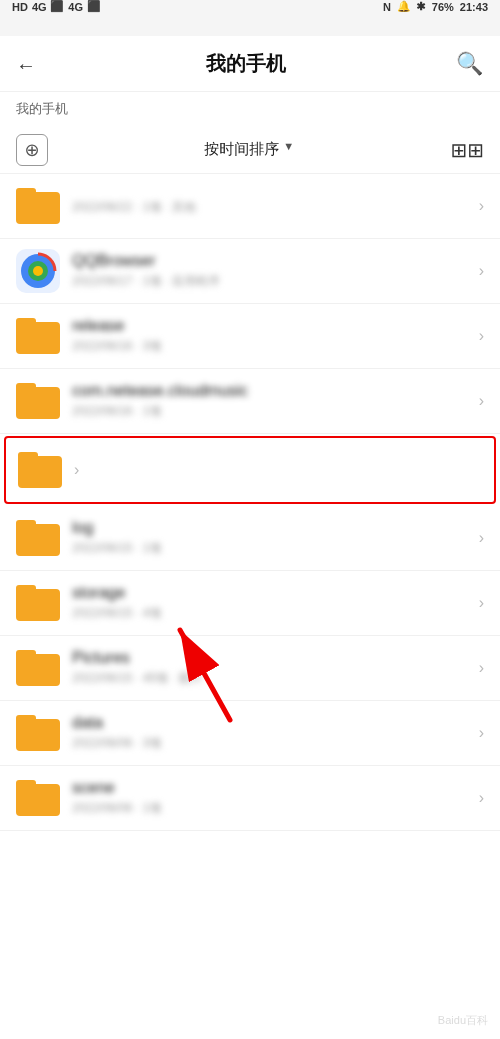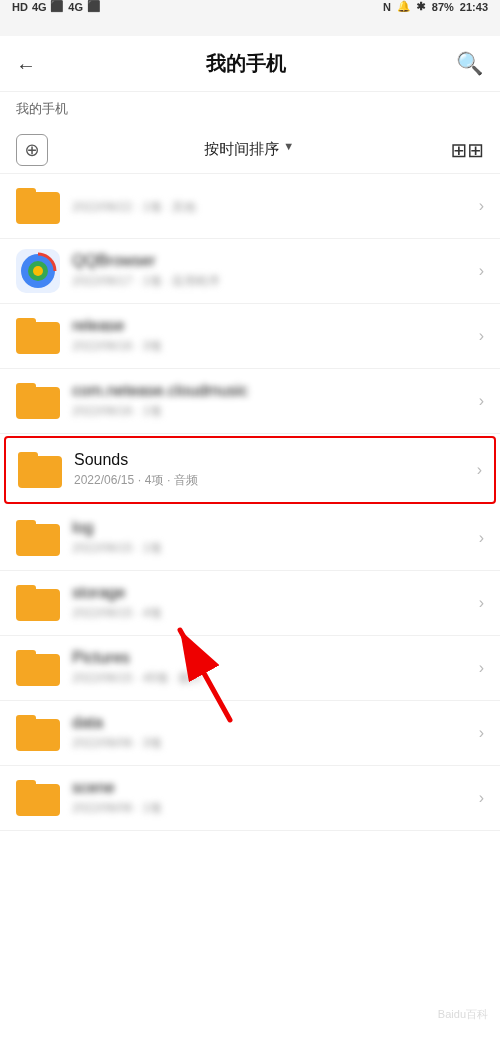--- a/index.html
+++ b/index.html
@@ -211,21 +211,21 @@
       top: 610px;
       width: 120px;
       height: 120px;
       pointer-events: none;
       z-index: 10;
     }
 
     
     .watermark {
       position: absolute;
-      bottom: 17px;
+      bottom: 11px;
       right: 12px;
       font-size: 11px;
       color: #ccc;
       opacity: 0.7;
       text-align: right;
     }
   </style>
 </head>
 <body>
 
@@ -234,21 +234,21 @@
     <span>HD</span>
     <span>4G</span>
     <span>⬛</span>
     <span>4G</span>
     <span>⬛</span>
   </div>
   <div class="status-right">
     <span>N</span>
     <span>🔔</span>
     <span>✱</span>
-    <span>87%</span>
+    <span>76%</span>
     <span>21:43</span>
   </div>
 </div>
 
 <div class="nav-bar">
   <span class="nav-back">←</span>
   <span class="nav-title">我的手机</span>
   <span class="nav-search">🔍</span>
 </div>
 
@@ -323,24 +323,20 @@
         <div class="file-meta" style="filter: blur(3px);">2022/06/16 · 1项</div>
       </div>
       <span class="file-arrow">›</span>
     </div>
     <div class="file-item highlighted">
       <div class="file-icon">
         <div class="folder-icon">
       <div class="folder-tab" style="background:#F5A623"></div>
       <div class="folder-body" style="background:#F5A623"></div>
     </div>
-      </div>
-      <div class="file-info">
-        <div class="file-name">Sounds</div>
-        <div class="file-meta">2022/06/15 · 4项 · 音频</div>
       </div>
       <span class="file-arrow">›</span>
     </div>
     <div class="file-item blurred">
       <div class="file-icon">
         <div class="folder-icon">
       <div class="folder-tab" style="background:#F5A623"></div>
       <div class="folder-body" style="background:#F5A623"></div>
     </div>
       </div>

